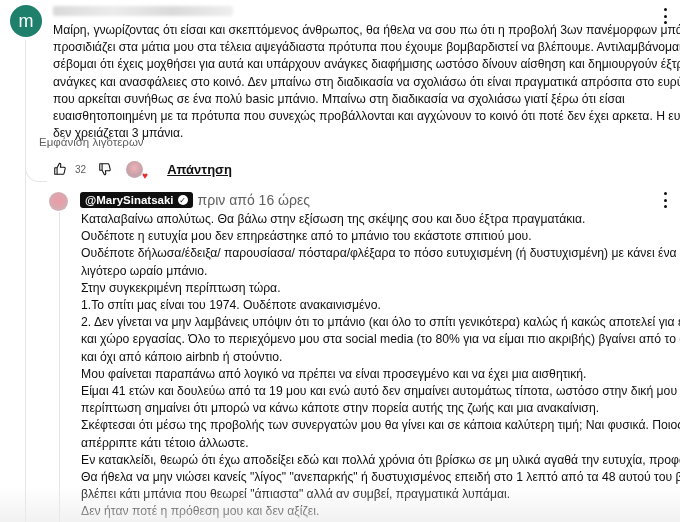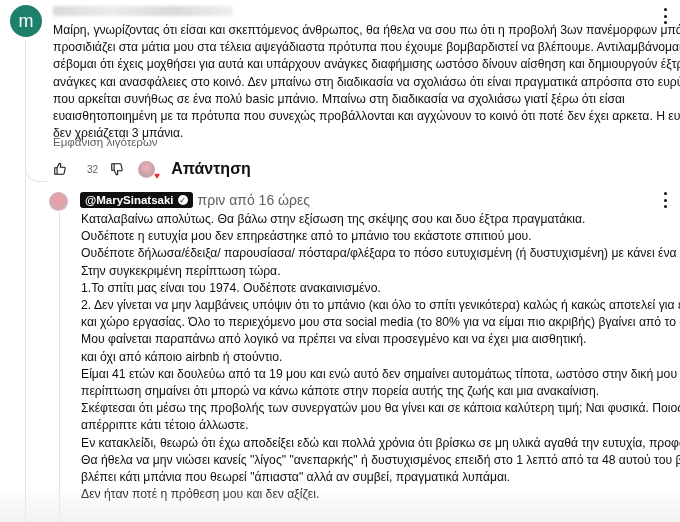--- a/index.html
+++ b/index.html
@@ -11,27 +11,27 @@
   .thread-curve { position: absolute; left: 25px; top: 160px; width: 22px; height: 22px; border-left: 1px solid #e5e5e5; border-bottom: 1px solid #e5e5e5; border-bottom-left-radius: 14px; }
 
   .avatar-top { position: absolute; left: 10px; top: 5px; width: 32px; height: 32px; border-radius: 50%; background: #1e7f6b; color: #fff; font-size: 18px; display: flex; align-items: center; justify-content: center; }
   .username-blur { position: absolute; left: 53px; top: 6px; width: 180px; height: 10px; background: linear-gradient(90deg,#d9d9d9,#ececec,#dadada,#efefef); filter: blur(1.5px); border-radius: 2px; }
 
   .kebab { position: absolute; width: 8px; height: 16px; display: flex; flex-direction: column; justify-content: space-between; align-items: center; cursor: pointer; }
   .kebab i { display: block; width: 3px; height: 3px; background: #0f0f0f; border-radius: 50%; }
 
   .comment-text { position: absolute; left: 53px; top: 22px; width: 610px; font-size: 12.2px; line-height: 17.2px; color: #0f0f0f; }
   .comment-text p { white-space: nowrap; }
-  .show-less { position: absolute; left: 53px; top: 136px; font-size: 11.5px; color: #606060; cursor: pointer; text-align: center; }
+  .show-less { position: absolute; left: 39px; top: 136px; font-size: 11.5px; color: #606060; cursor: pointer; text-align: center; }
 
   .action-row { position: absolute; left: 53px; top: 158px; height: 22px; display: flex; align-items: center; }
-  .like-count { font-size: 10px; color: #606060; margin-left: 20px; margin-right: 12px; }
+  .like-count { font-size: 10px; color: #606060; margin-left: 8px; margin-right: 12px; }
   .heart-avatar { position: relative; width: 17px; height: 17px; border-radius: 50%; background: radial-gradient(circle at 50% 40%, #f1b2b8 0%, #c9a1a8 55%, #b9b3bf 100%); margin-left: 14px; }
   .heart-badge { position: absolute; right: -5px; bottom: -3px; color: #e62e2e; font-size: 10px; line-height: 10px; }
-  .reply-btn { margin-left: 16px; font-size: 16px; font-weight: bold; color: #0f0f0f; cursor: pointer; }
+  .reply-btn { margin-left: 24px; font-size: 13px; font-weight: bold; color: #0f0f0f; cursor: pointer; text-decoration: underline; }
 
   .reply-avatar { position: absolute; left: 49px; top: 192px; width: 19px; height: 19px; border-radius: 50%; background: radial-gradient(circle at 50% 45%, #ef9aa6 0%, #d8a9b0 55%, #c6c2ca 100%); }
   .reply-header { position: absolute; left: 80px; top: 191px; height: 18px; display: flex; align-items: center; }
   .author-chip { background: #0f0f0f; color: #fff; border-radius: 3px; padding: 1px 5px; font-size: 11.5px; font-weight: bold; display: flex; align-items: center; height: 16px; }
   .verified { display: inline-flex; width: 10px; height: 10px; background: #fff; border-radius: 50%; color: #0f0f0f; font-size: 8px; align-items: center; justify-content: center; margin-left: 4px; font-weight: bold; }
   .timestamp { font-size: 14px; color: #606060; margin-left: 5px; }
 
   .reply-text { position: absolute; left: 81px; top: 211px; width: 590px; font-size: 12.2px; line-height: 17.2px; color: #0f0f0f; }
   .reply-text p { white-space: nowrap; }
 
@@ -100,26 +100,27 @@
   <div class="kebab" style="left:661px; top:192px;">
       <i></i>
       <i></i>
       <i></i>
     </div>
 
   <div class="reply-text">
     <p>Καταλαβαίνω απολύτως. Θα βάλω στην εξίσωση της σκέψης σου και δυο έξτρα πραγματάκια.</p>
     <p>Ουδέποτε η ευτυχία μου δεν επηρεάστηκε από το μπάνιο του εκάστοτε σπιτιού μου.</p>
     <p>Ουδέποτε δήλωσα/έδειξα/ παρουσίασα/ πόσταρα/φλέξαρα το πόσο ευτυχισμένη (ή δυστυχισμένη) με κάνει ένα ωραίο ή</p>
+    <p>λιγότερο ωραίο μπάνιο.</p>
     <p>Στην συγκεκριμένη περίπτωση τώρα.</p>
     <p>1.Το σπίτι μας είναι του 1974. Ουδέποτε ανακαινισμένο.</p>
     <p>2. Δεν γίνεται να μην λαμβάνεις υπόψιν ότι το μπάνιο (και όλο το σπίτι γενικότερα) καλώς ή κακώς αποτελεί για εμένα</p>
     <p>και χώρο εργασίας. Όλο το περιεχόμενο μου στα social media (το 80% για να είμαι πιο ακριβής) βγαίνει από το σπίτι μου</p>
+    <p>και όχι από κάποιο airbnb ή στούντιο.</p>
     <p>Μου φαίνεται παραπάνω από λογικό να πρέπει να είναι προσεγμένο και να έχει μια αισθητική.</p>
-    <p>και όχι από κάποιο airbnb ή στούντιο.</p>
     <p>Είμαι 41 ετών και δουλεύω από τα 19 μου και ενώ αυτό δεν σημαίνει αυτομάτως τίποτα, ωστόσο στην δική μου</p>
     <p>περίπτωση σημαίνει ότι μπορώ να κάνω κάποτε στην πορεία αυτής της ζωής και μια ανακαίνιση.</p>
     <p>Σκέφτεσαι ότι μέσω της προβολής των συνεργατών μου θα γίνει και σε κάποια καλύτερη τιμή; Ναι φυσικά. Ποιος θα το</p>
     <p>απέρριπτε κάτι τέτοιο άλλωστε.</p>
     <p>Εν κατακλείδι, θεωρώ ότι έχω αποδείξει εδώ και πολλά χρόνια ότι βρίσκω σε μη υλικά αγαθά την ευτυχία, προφανώς</p>
     <p>Θα ήθελα να μην νιώσει κανείς "λίγος" "ανεπαρκής" ή δυστυχισμένος επειδή στο 1 λεπτό από τα 48 αυτού του βίντεο</p>
     <p>βλέπει κάτι μπάνια που θεωρεί "άπιαστα" αλλά αν συμβεί, πραγματικά λυπάμαι.</p>
     <p>Δεν ήταν ποτέ η πρόθεση μου και δεν αξίζει.</p>
 
   </div>

